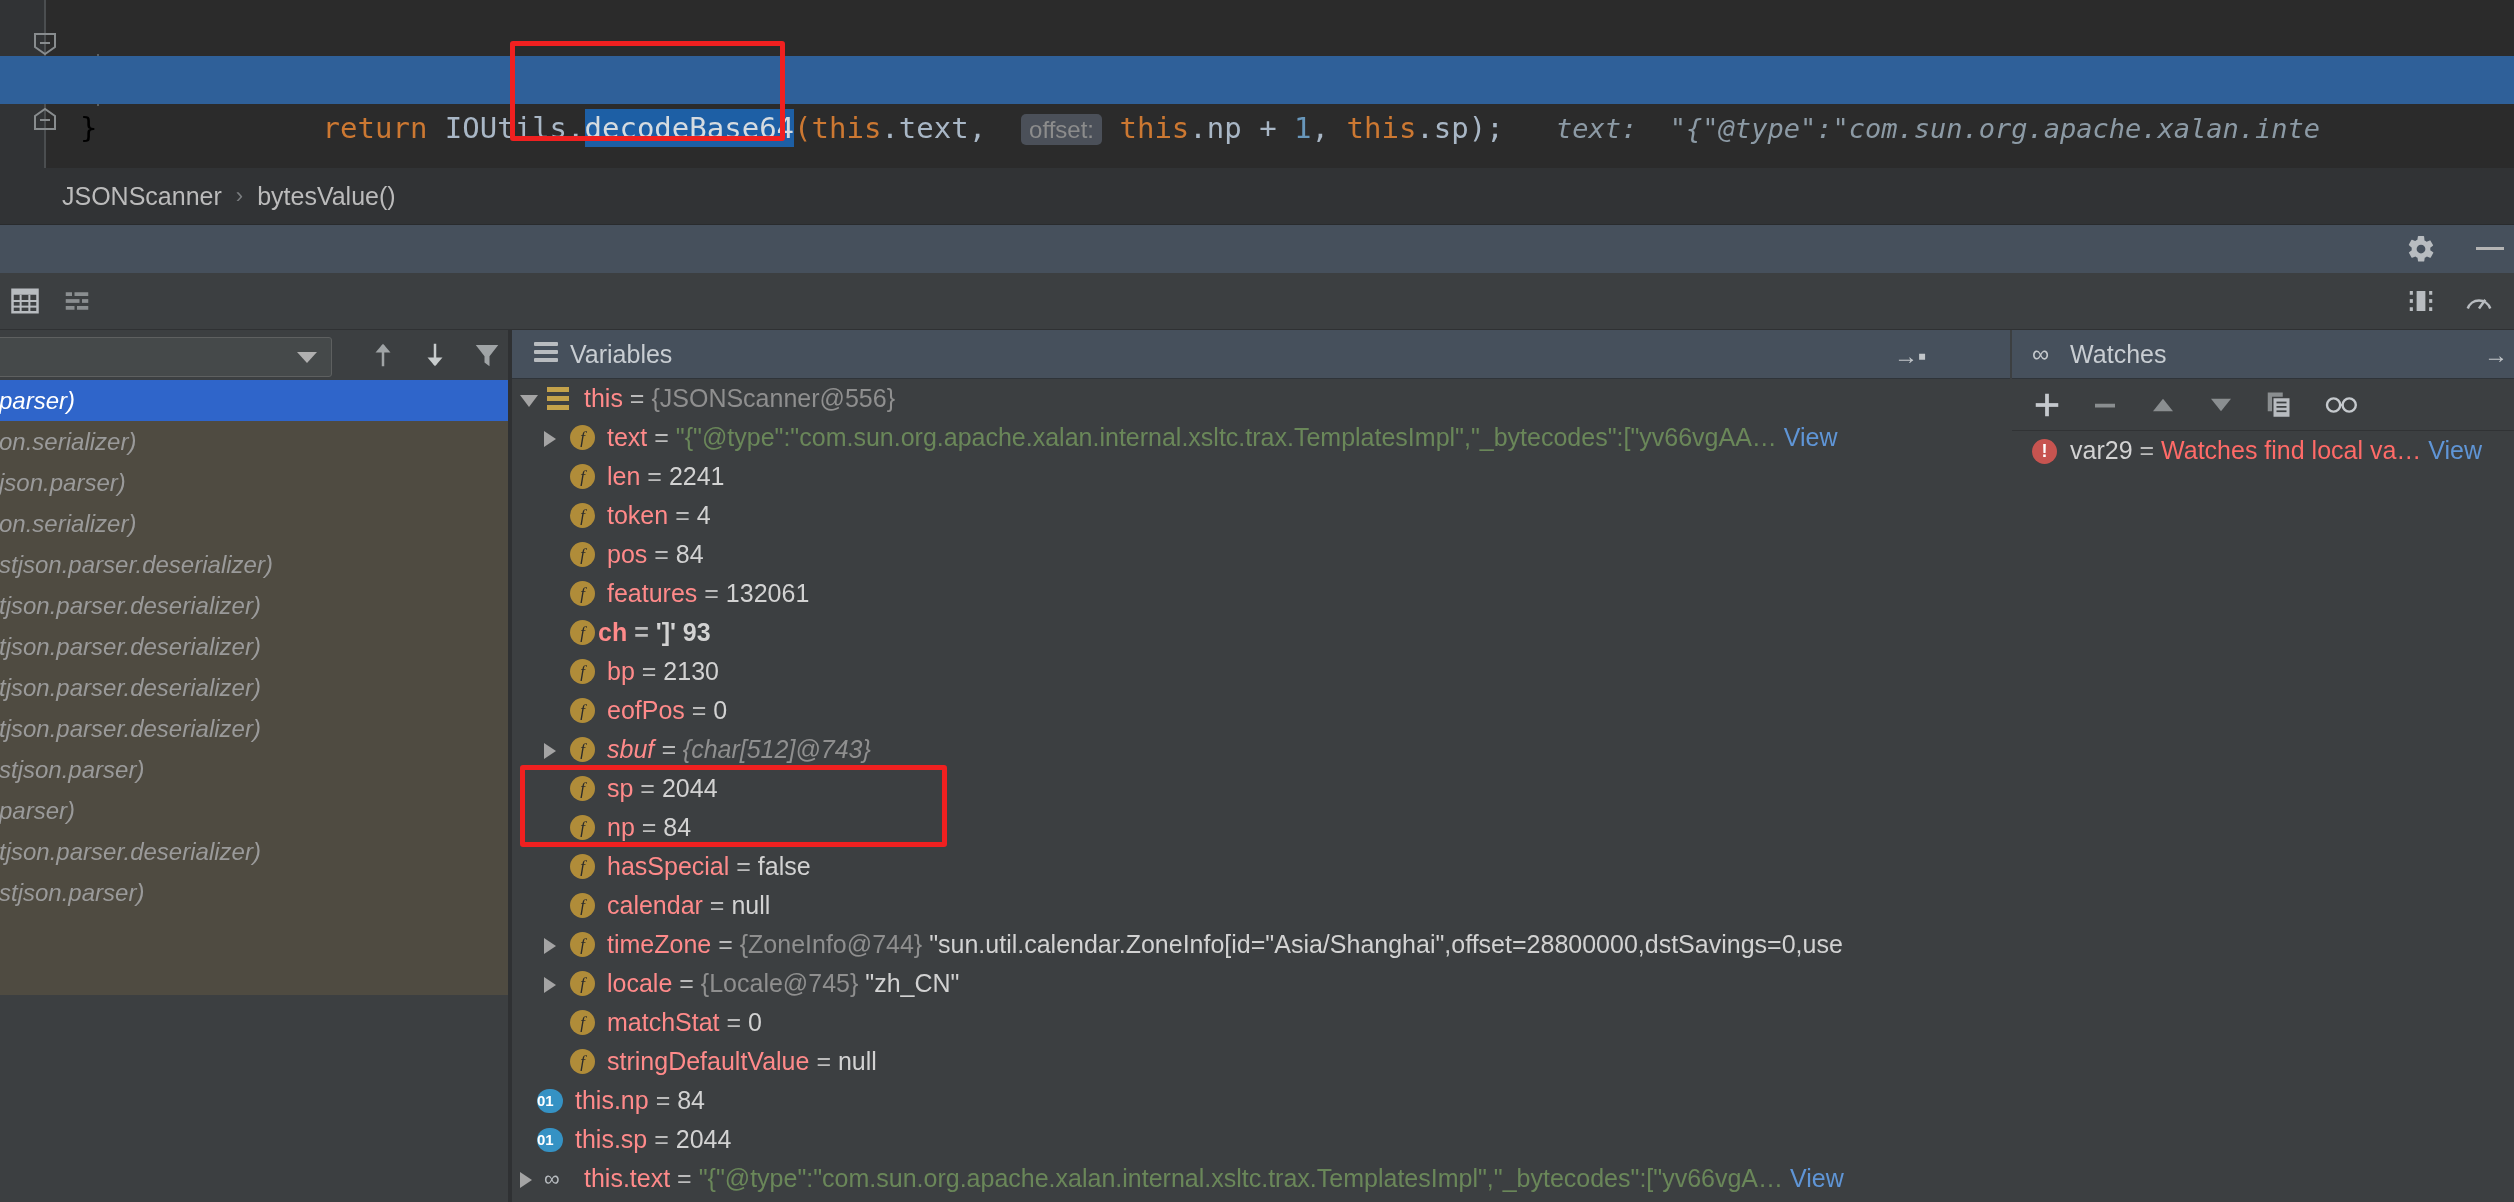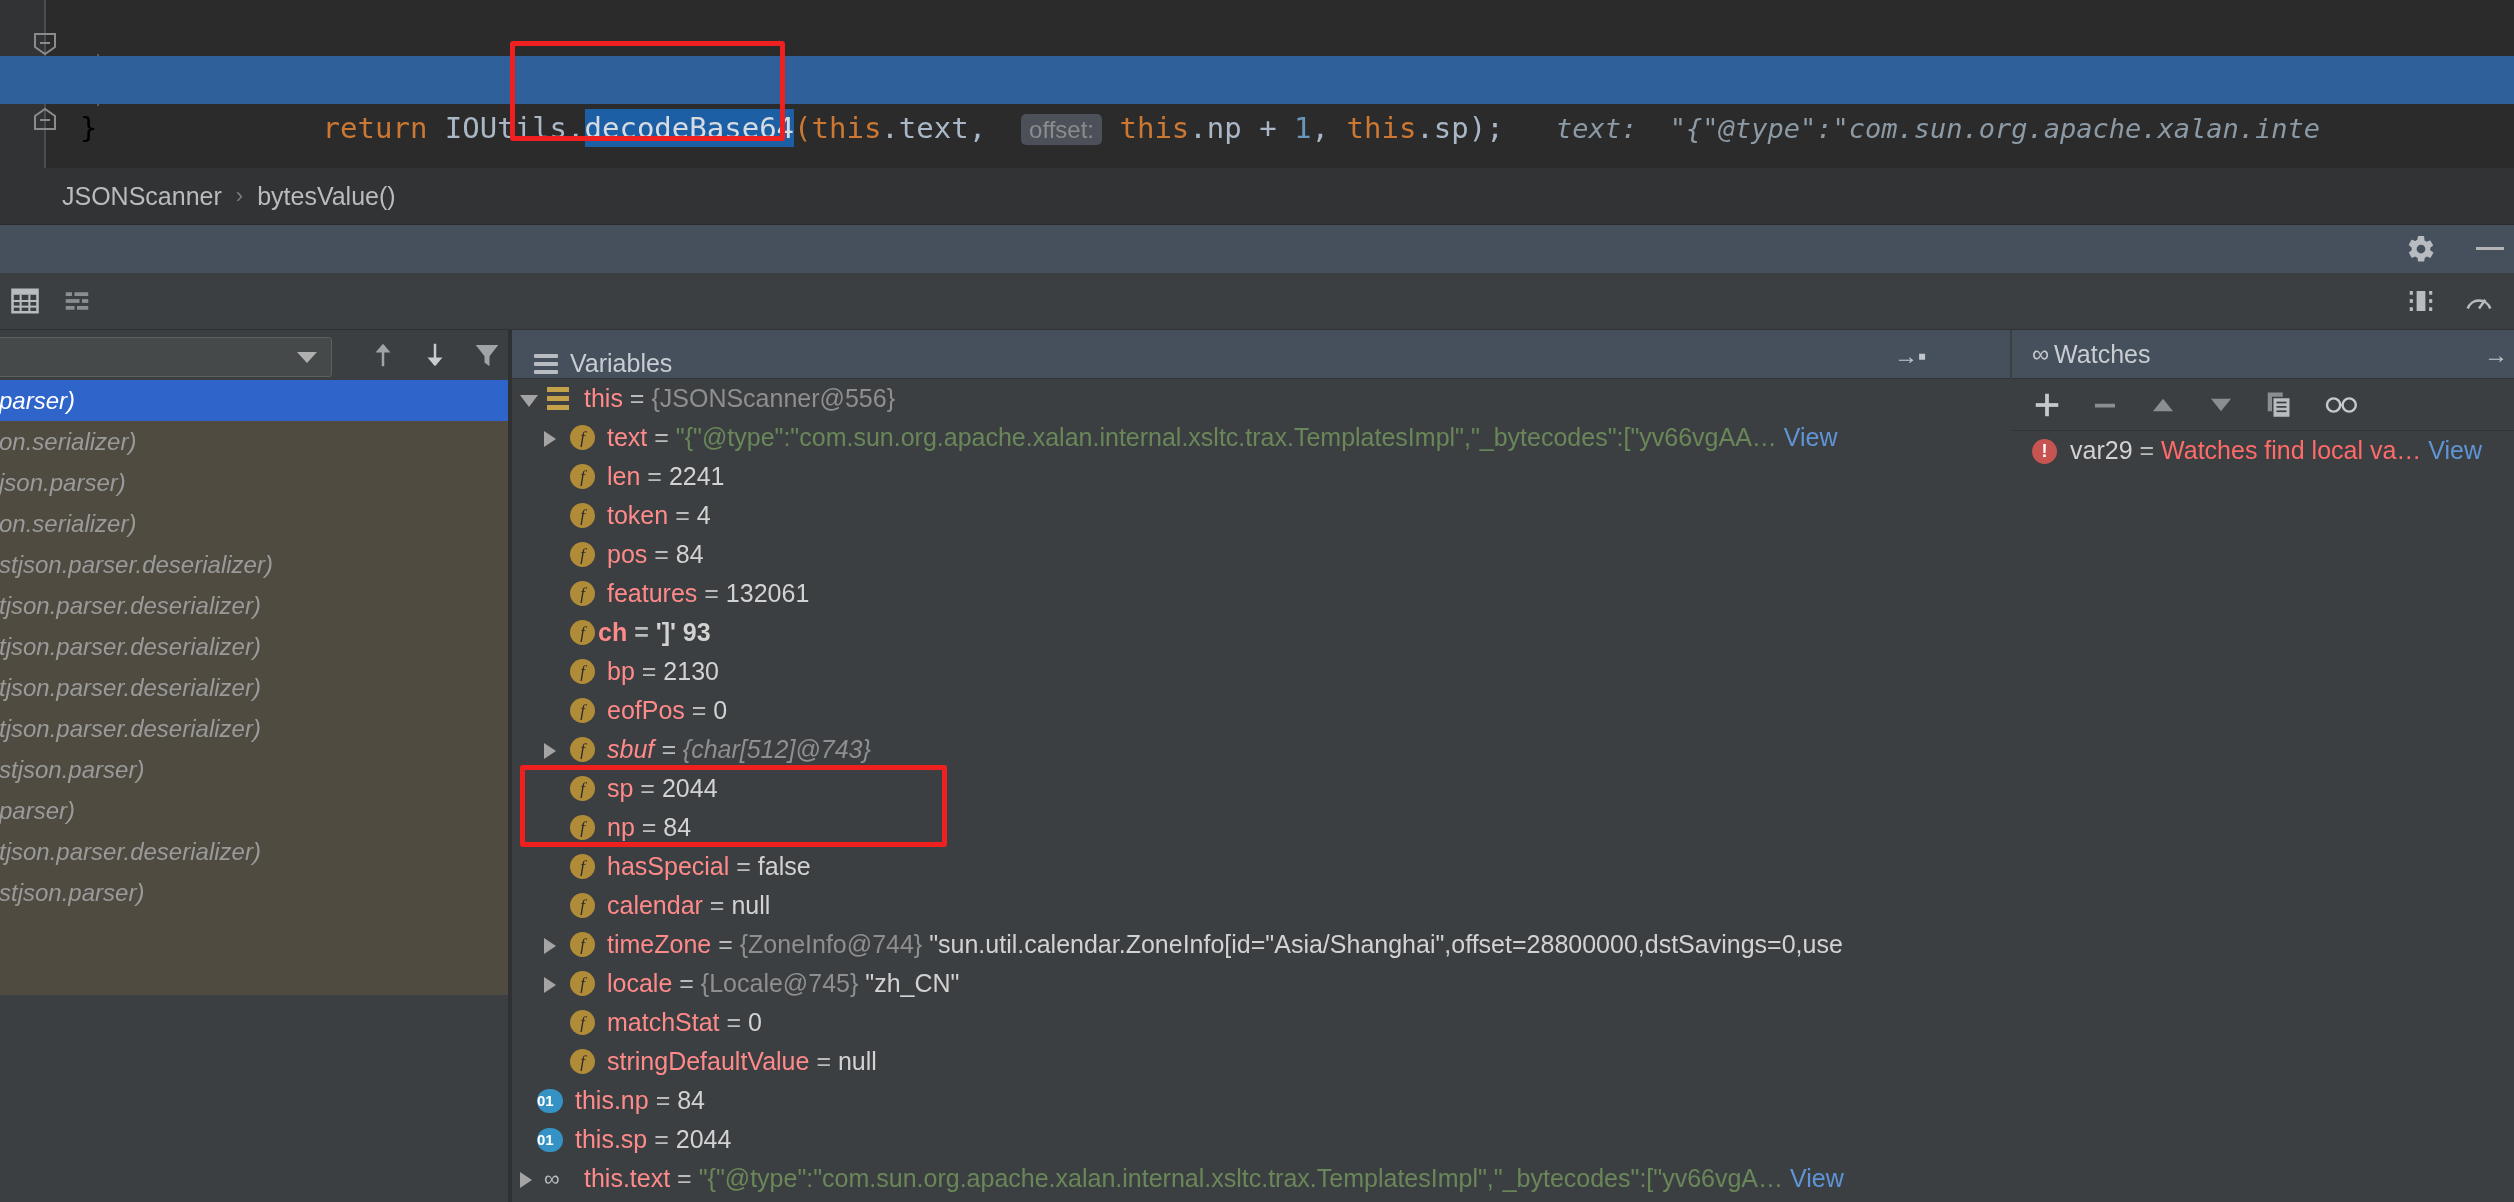--- a/index.html
+++ b/index.html
@@ -257,21 +257,21 @@
     width: 1498px; height: 872px;
     background: #3c3f41;
   }
   .vars-header {
     position: absolute;
     left: 0; top: 0;
     width: 1498px; height: 48px;
     background: #46505c;
     border-bottom: 1px solid #2f3439;
     display: flex;
-    align-items: flex-end;
+    align-items: center;
   }
   .vars-header-title {
     color: #c8cdd2;
     font-size: 25px;
     margin-left: 12px;
   }
   .hamburger {
     margin-left: 22px;
     width: 24px;
   }
@@ -391,21 +391,21 @@
     left: 0; top: 0;
     width: 502px; height: 48px;
     background: #46505c;
     border-bottom: 1px solid #2f3439;
     display: flex;
     align-items: center;
   }
   .watch-title {
     color: #c8cdd2;
     font-size: 25px;
-    margin-left: 8px;
+    margin-left: 24px;
   }
   .glasses {
     margin-left: 20px;
     color: #c5c9cd;
     font-size: 24px;
     letter-spacing: -3px;
   }
   .pin-icon {
     position: absolute;
     left: -118px; top: 12px;

